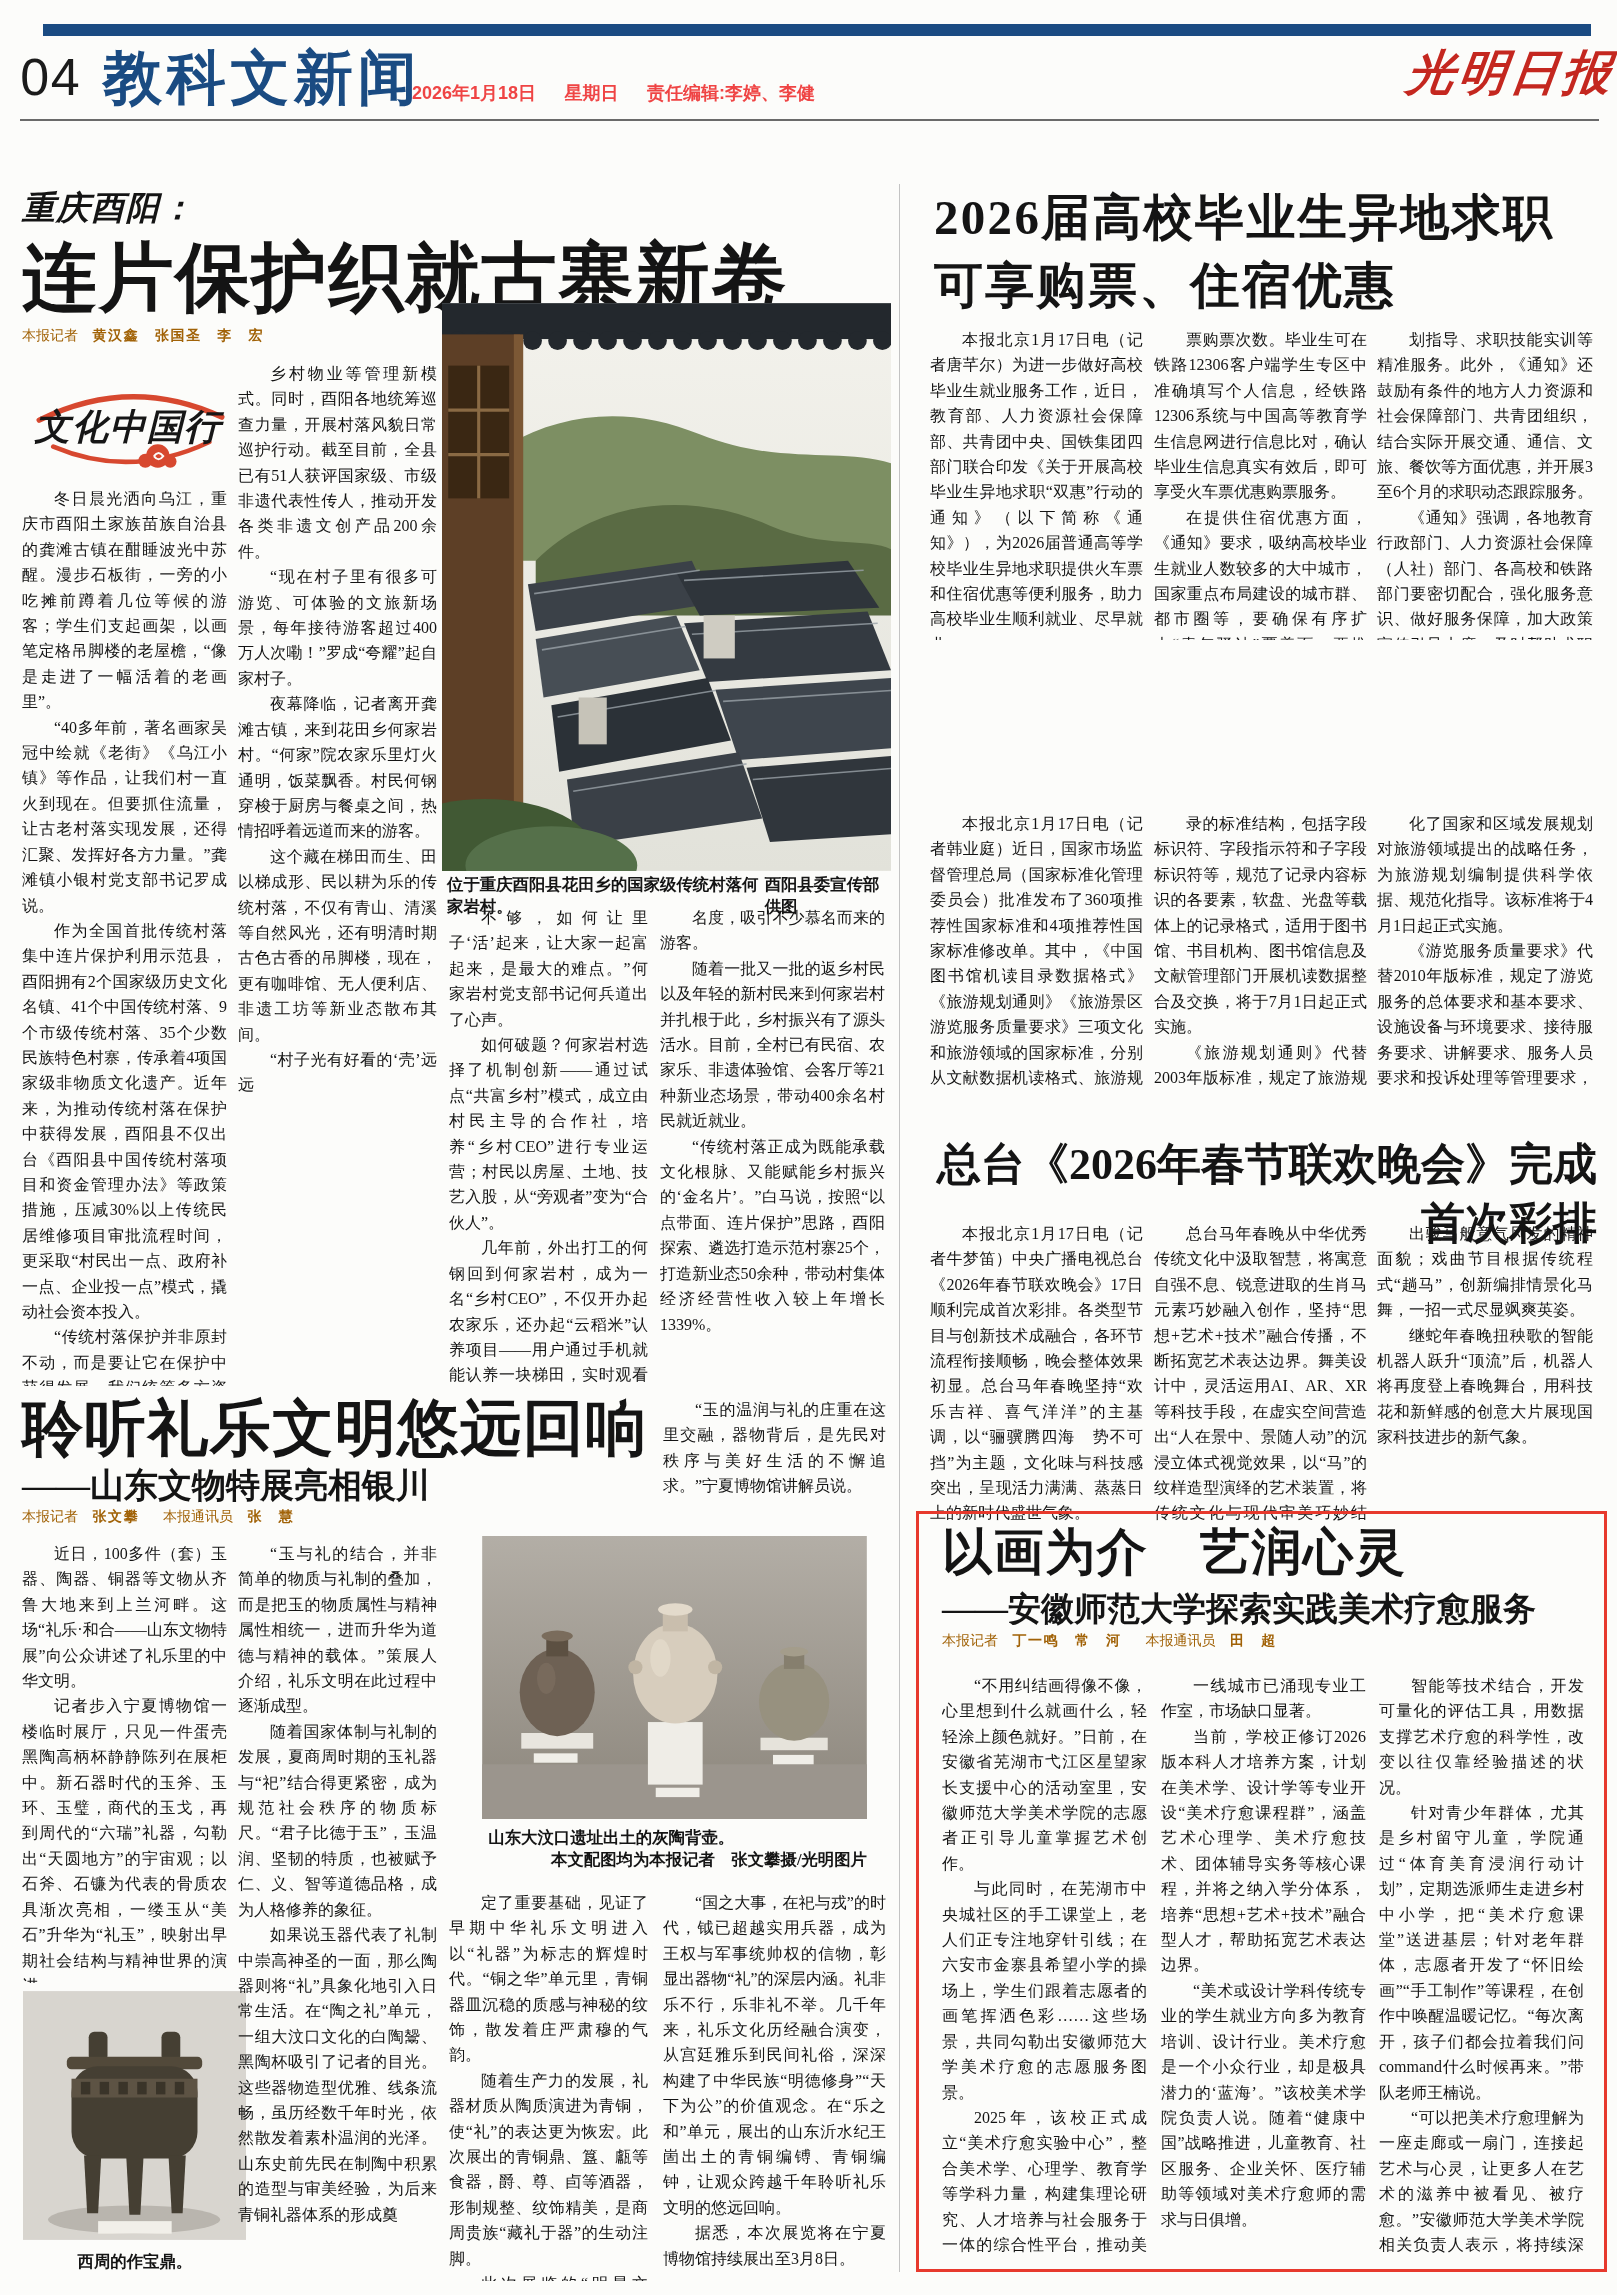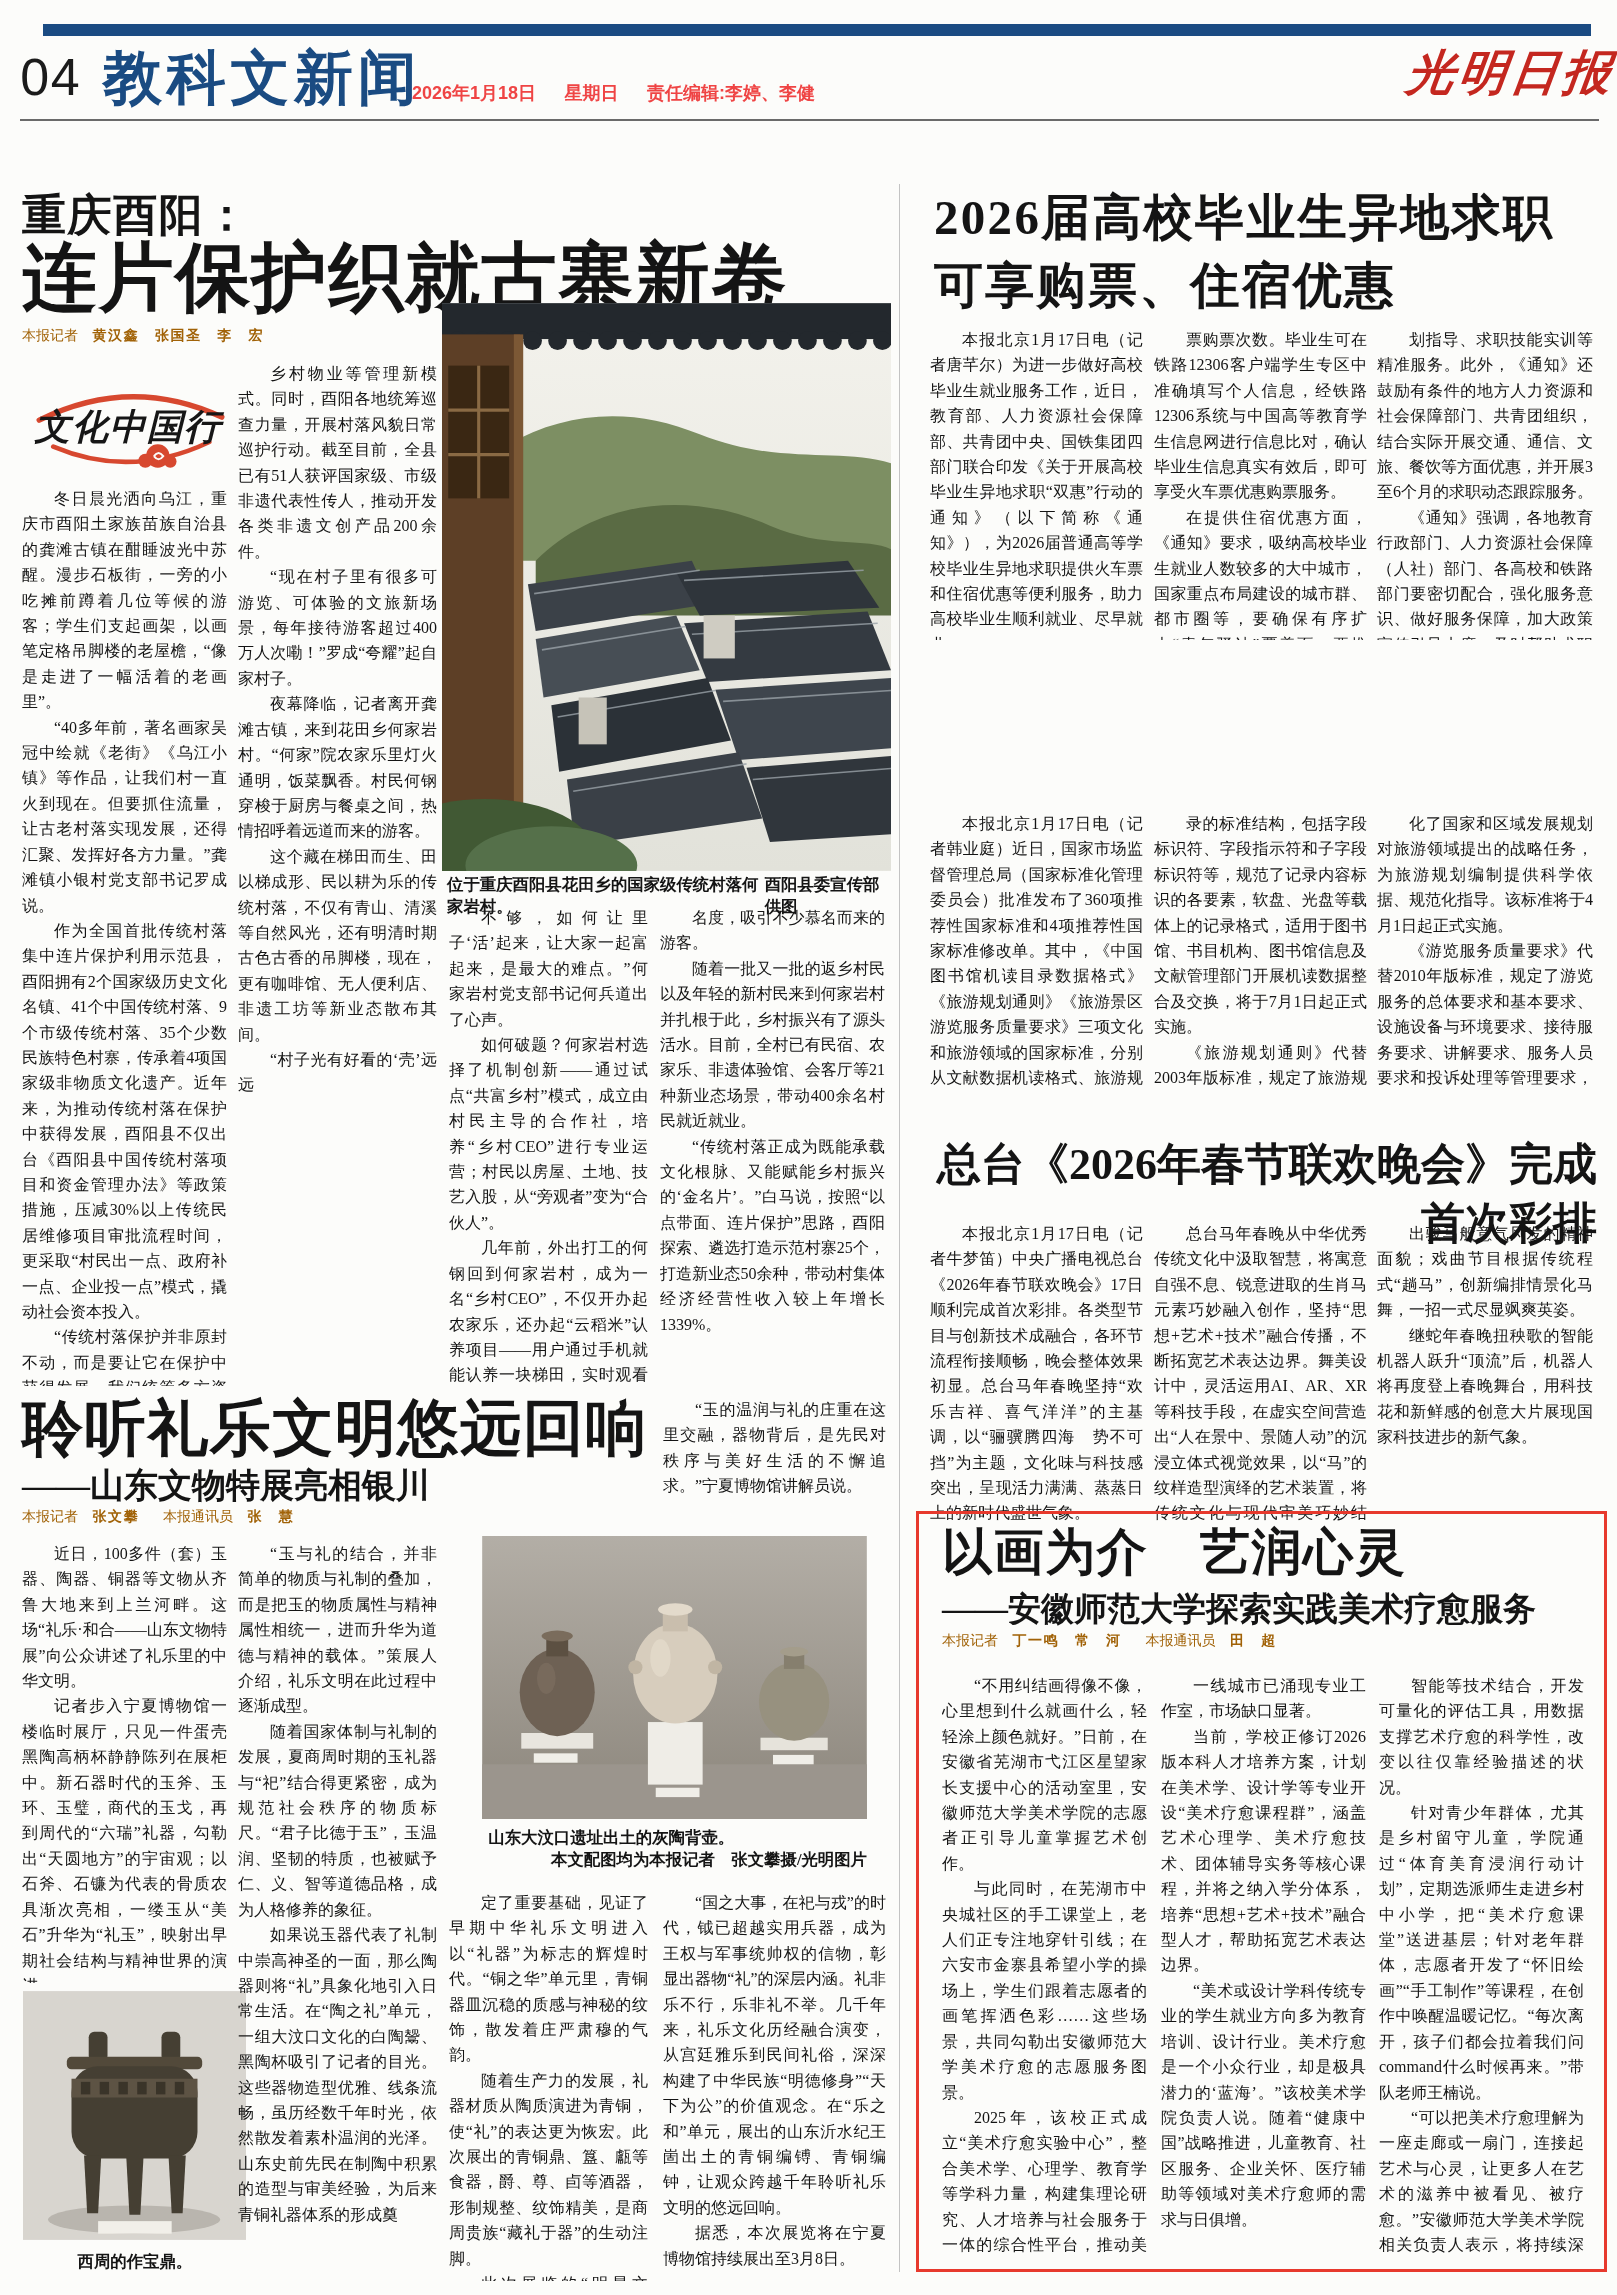--- a/index.html
+++ b/index.html
@@ -21,21 +21,21 @@
   .header-rule{left:19.5px;top:119px;width:1579px;height:1.6px;background:#6a6a6a;}
   .vrule{left:899px;top:184px;width:0.8px;height:2088px;background:#c3c3c3;}
   
   .bodycol{font-size:16px;line-height:25.4px;text-align:justify;overflow:hidden;}
   .bodycol p{margin:0;text-indent:2em;}
   .byline{font-size:14px;color:#a16207;}
   .byline .lab{font-weight:400;margin-right:11px;}
   .byline .nam{font-weight:700;margin-right:20.3px;letter-spacing:1.6px;}
   .cap{font-size:16.4px;font-weight:700;}
   
-  .a1-kicker{left:22px;top:186px;font-size:44px;font-weight:700;letter-spacing:1.6px;}
+  .a1-kicker{left:22px;top:186px;font-size:33px;font-weight:700;letter-spacing:1.6px;font-style:italic;}
   .a1-headline{left:22px;top:228px;font-size:75px;font-weight:900;letter-spacing:1.6px;white-space:nowrap;}
   .a1-byline{left:22px;top:327px;}
   .a1-photo{left:442px;top:303px;width:449px;height:568px;}
   .a1-caption{left:447px;top:874px;width:442px;display:flex;justify-content:space-between;}
   
   .d-headline{left:22px;top:1388px;font-size:61px;font-weight:900;letter-spacing:1.6px;white-space:nowrap;}
   .d-subhead{left:22px;top:1463px;font-size:34px;font-weight:900;}
   .d-byline{left:22px;top:1508px;}
   .pottery{left:482px;top:1536px;width:385px;height:283px;}
   .pot-cap{left:482px;top:1827px;width:385px;}

